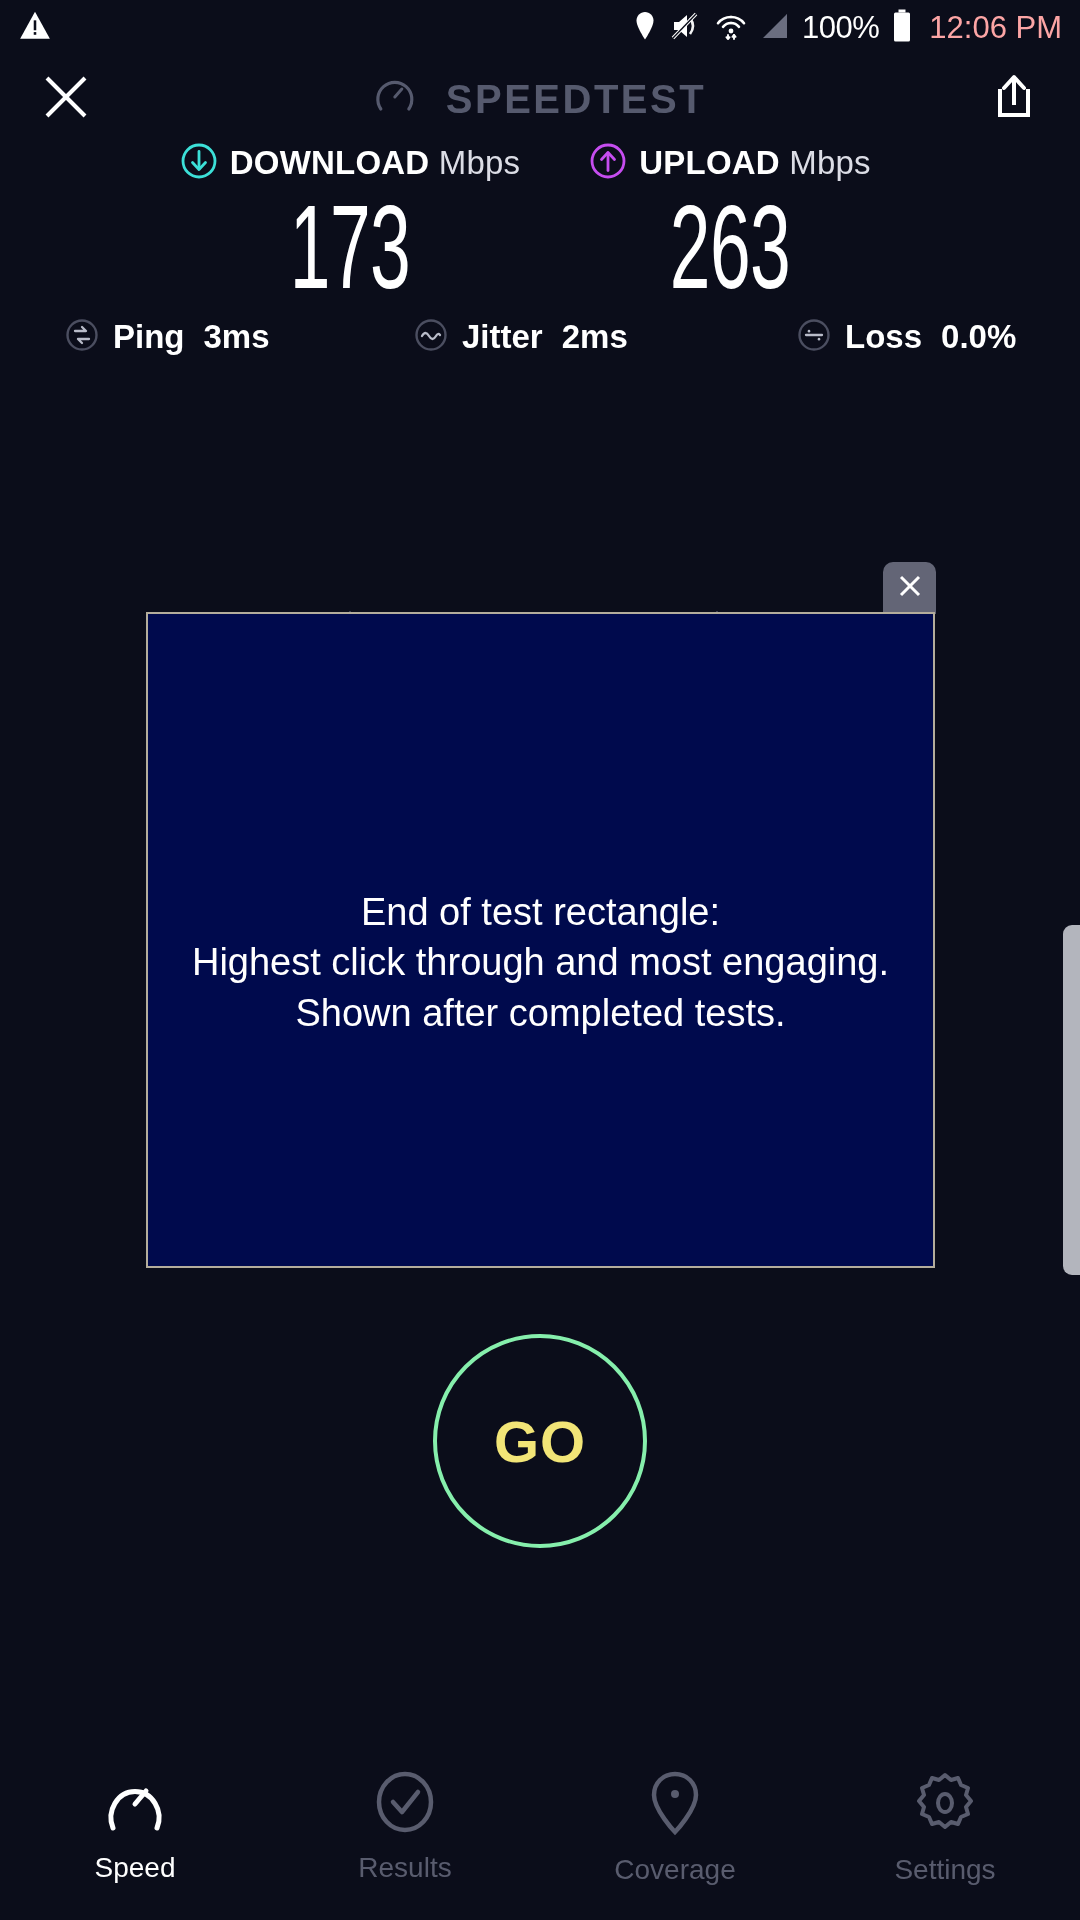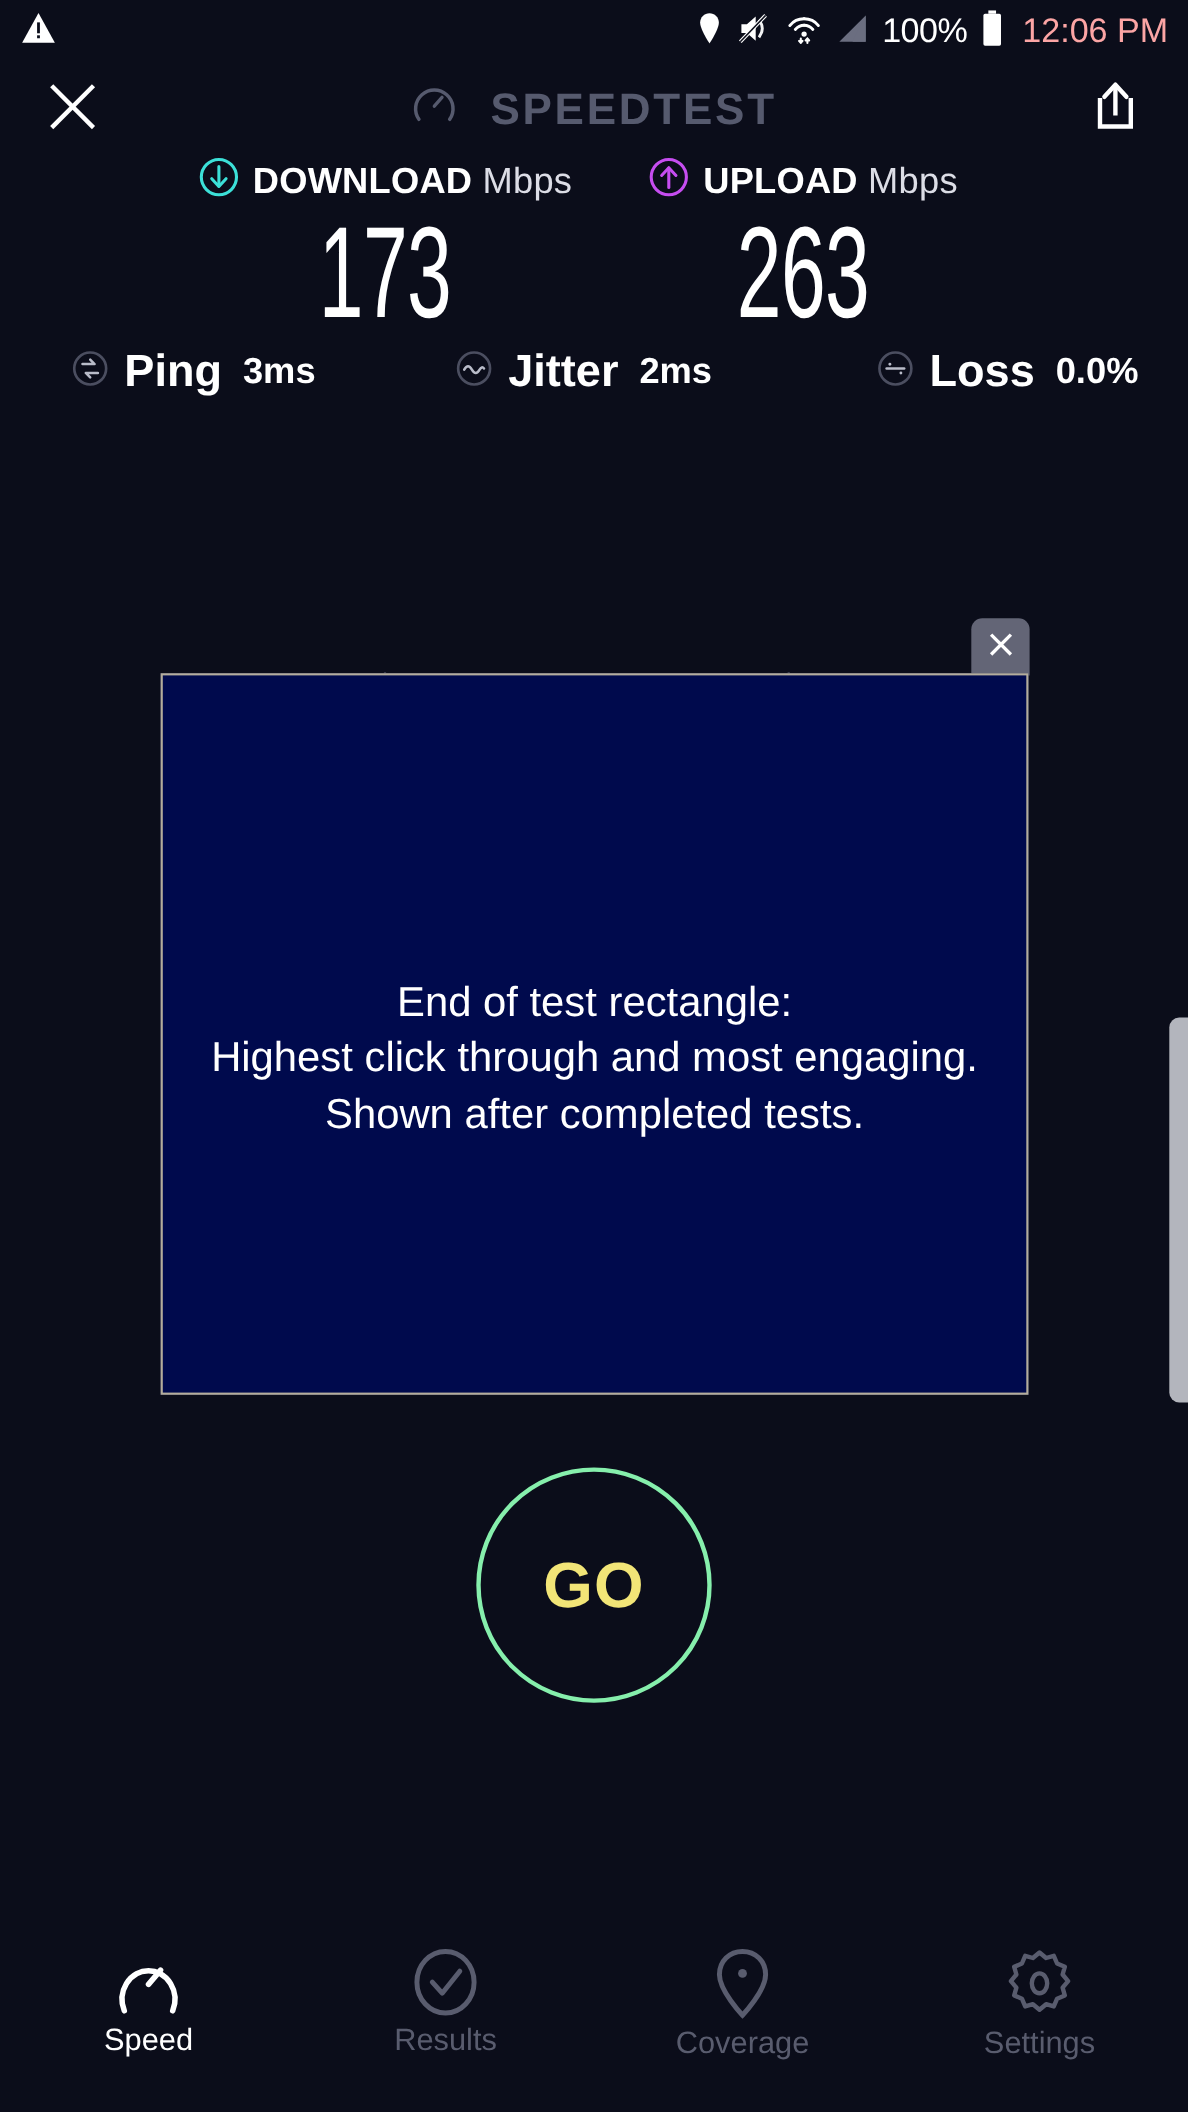--- a/index.html
+++ b/index.html
@@ -59,21 +59,21 @@
     transform:scaleX(0.62); transform-origin:center;
   }
   .res-value-wrap { height:118px; display:flex; align-items:flex-start; justify-content:center; }
 
   
   .metrics {
     position:absolute; top:305px; left:0; width:1080px; height:64px;
     display:flex; align-items:center;
   }
   .metric { display:flex; align-items:center; gap:13px; }
-  .metric-name { color:#ffffff; font-size:41px; font-weight:bold; }
+  .metric-name { color:#ffffff; font-size:33px; font-weight:bold; }
   .metric-val { color:#ffffff; font-size:33px; font-weight:bold; margin-left:6px; }
   .m-ping { position:absolute; left:64px; }
   .m-jit  { position:absolute; left:413px; }
   .m-loss { position:absolute; left:796px; }
   .m-div1 { position:absolute; left:349px; top:306px; width:2px; height:52px; background:#3a3d50; }
   .m-div2 { position:absolute; left:716px; top:306px; width:2px; height:52px; background:#3a3d50; }
 
   
   .ad-close {
     position:absolute; left:883px; top:562px; width:53px; height:52px;
@@ -101,21 +101,21 @@
     width:214px; height:214px; border-radius:50%;
     border:4px solid #86efac; display:flex; align-items:center; justify-content:center;
   }
   .go-label { color:#f2e577; font-size:58px; font-weight:bold; letter-spacing:1px; }
 
   
   .bottomnav {
     position:absolute; left:0; bottom:0; width:1080px; height:160px;
     display:flex; align-items:flex-start; padding-top:10px;
   }
-  .nav-item { flex:1; display:flex; flex-direction:column; align-items:center; }
+  .nav-item { flex:1; display:flex; flex-direction:column; align-items:center; gap:14px; }
   .nav-label { font-size:28px; }
   .nav-item.active .nav-label { color:#ffffff; }
   .nav-item .nav-label { color:#595c6e; }
 </style>
 </head>
 <body>
 
 <div id="app">
 
   <div class="statusbar">

